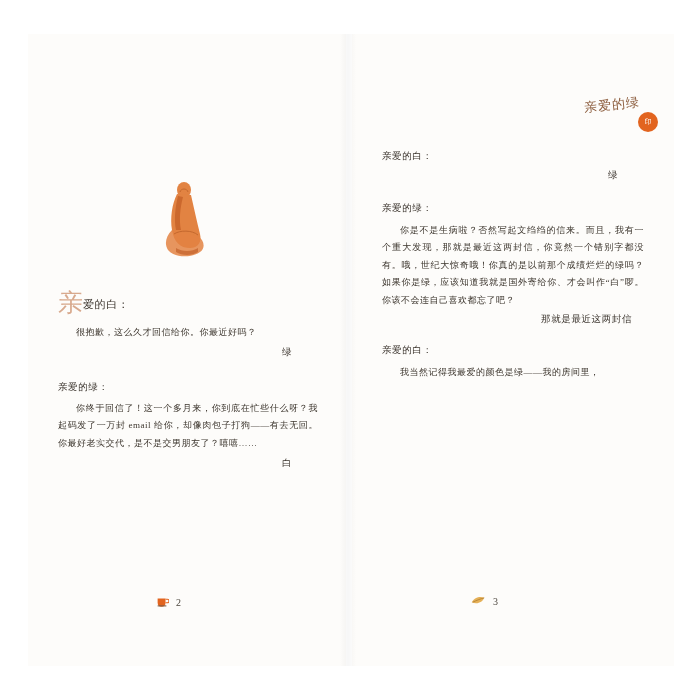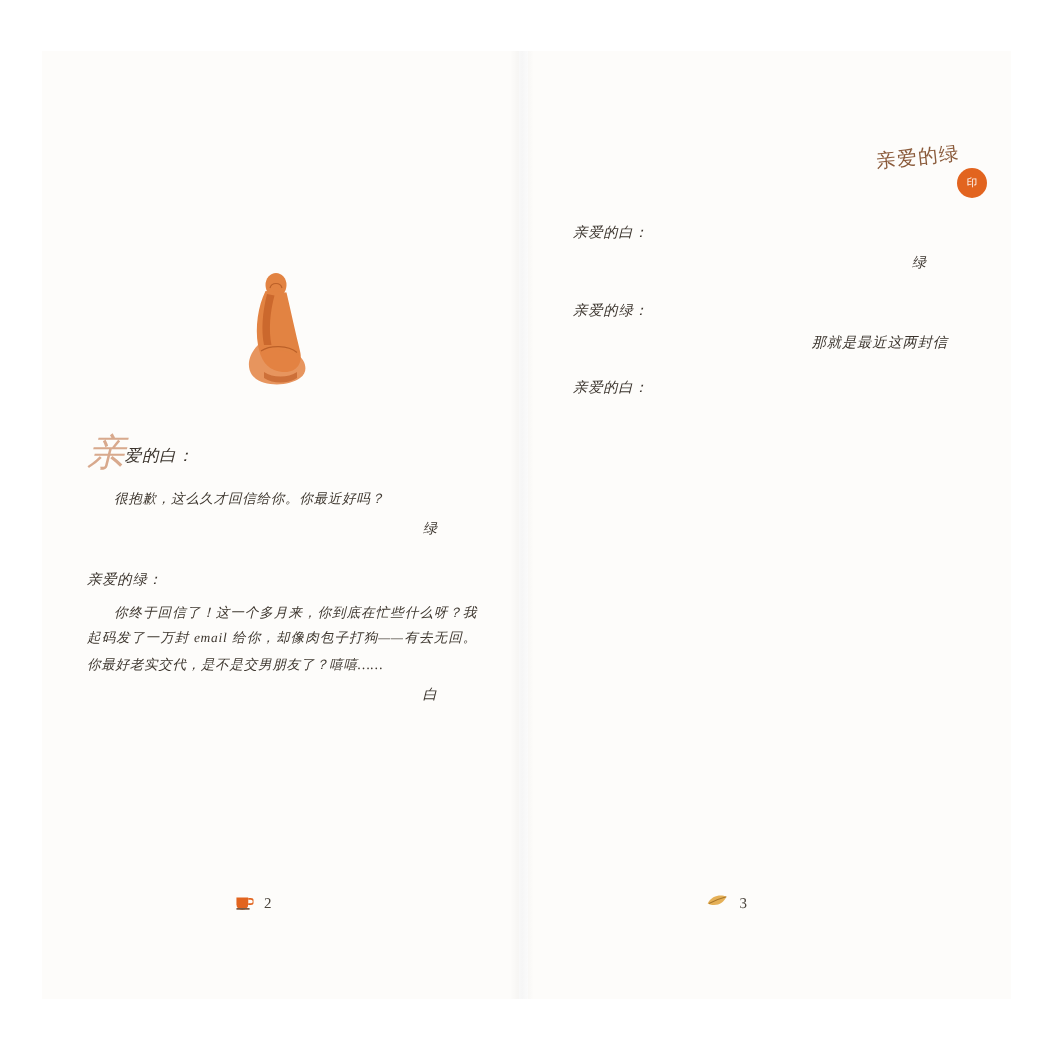--- a/index.html
+++ b/index.html
@@ -55,21 +55,20 @@
   }
 
   .text-col {
     position: absolute;
     color: #2e2a26;
   }
 
   
   .letter {
     margin-bottom: 16px;
-    font-style: italic;
   }
   .salutation {
     font-size: 9.5px;
     letter-spacing: 0.6px;
     color: #3a332c;
     margin-bottom: 7px;
     line-height: 1.3;
   }
   .body {
     font-size: 9px;
@@ -210,25 +209,27 @@
 
     <div class="text-col" style="left:382px; top:150px; width:262px;">
 
       <div class="letter">
         <div class="salutation">亲爱的白：</div>
         <div class="sign">绿</div>
       </div>
 
       <div class="letter" style="margin-top:20px;">
         <div class="salutation">亲爱的绿：</div>
+        <div class="body">你是不是生病啦？否然写起文绉绉的信来。而且，我有一个重大发现，那就是最近这两封信，你竟然一个错别字都没有。哦，世纪大惊奇哦！你真的是以前那个成绩烂烂的绿吗？如果你是绿，应该知道我就是国外寄给你、才会叫作“白”啰。你该不会连自己喜欢都忘了吧？</div>
         <div class="sign wide">那就是最近这两封信</div>
       </div>
 
       <div class="letter" style="margin-top:18px;">
         <div class="salutation">亲爱的白：</div>
+        <div class="body">我当然记得我最爱的颜色是绿——我的房间里，</div>
       </div>
 
     </div>
 
     <div class="folio folio-left">
       <span>
         <svg viewBox="0 0 16 16" width="14" height="14" aria-hidden="true">
           <path d="M3 5 h9 v5 a4.5 4.5 0 0 1 -9 0 z" fill="#e2641f"></path>
           <path d="M12 6 h2 a2 2 0 0 1 0 4 h-2" fill="none" stroke="#e2641f" stroke-width="1.2"></path>
           <path d="M3 13.6 h10" stroke="#7a5a44" stroke-width="1.2"></path>

